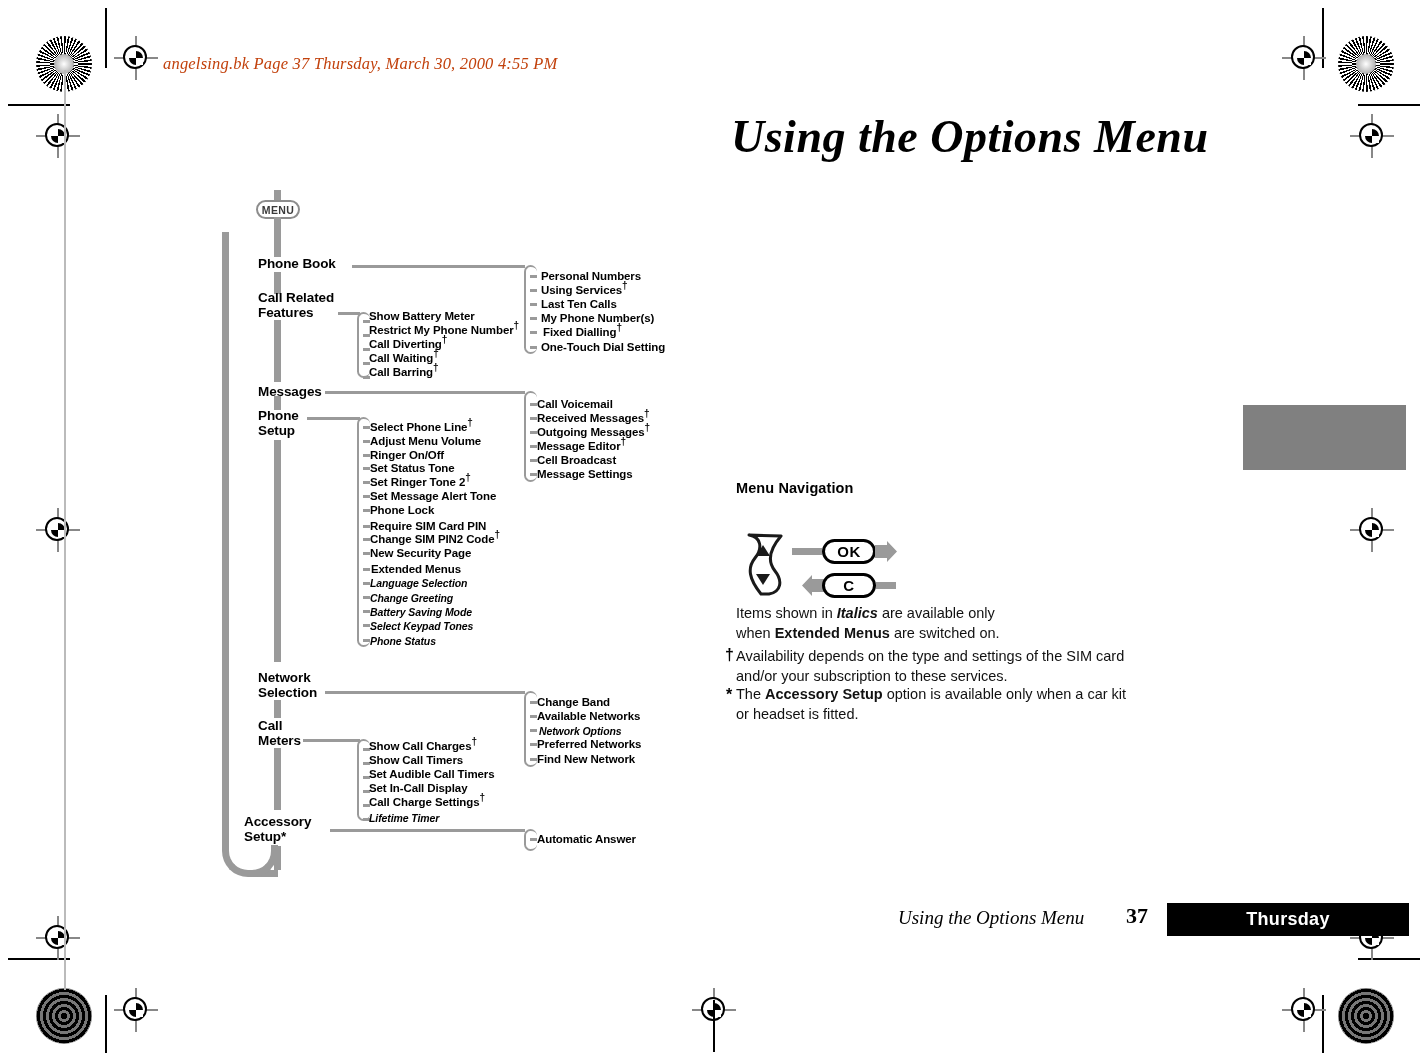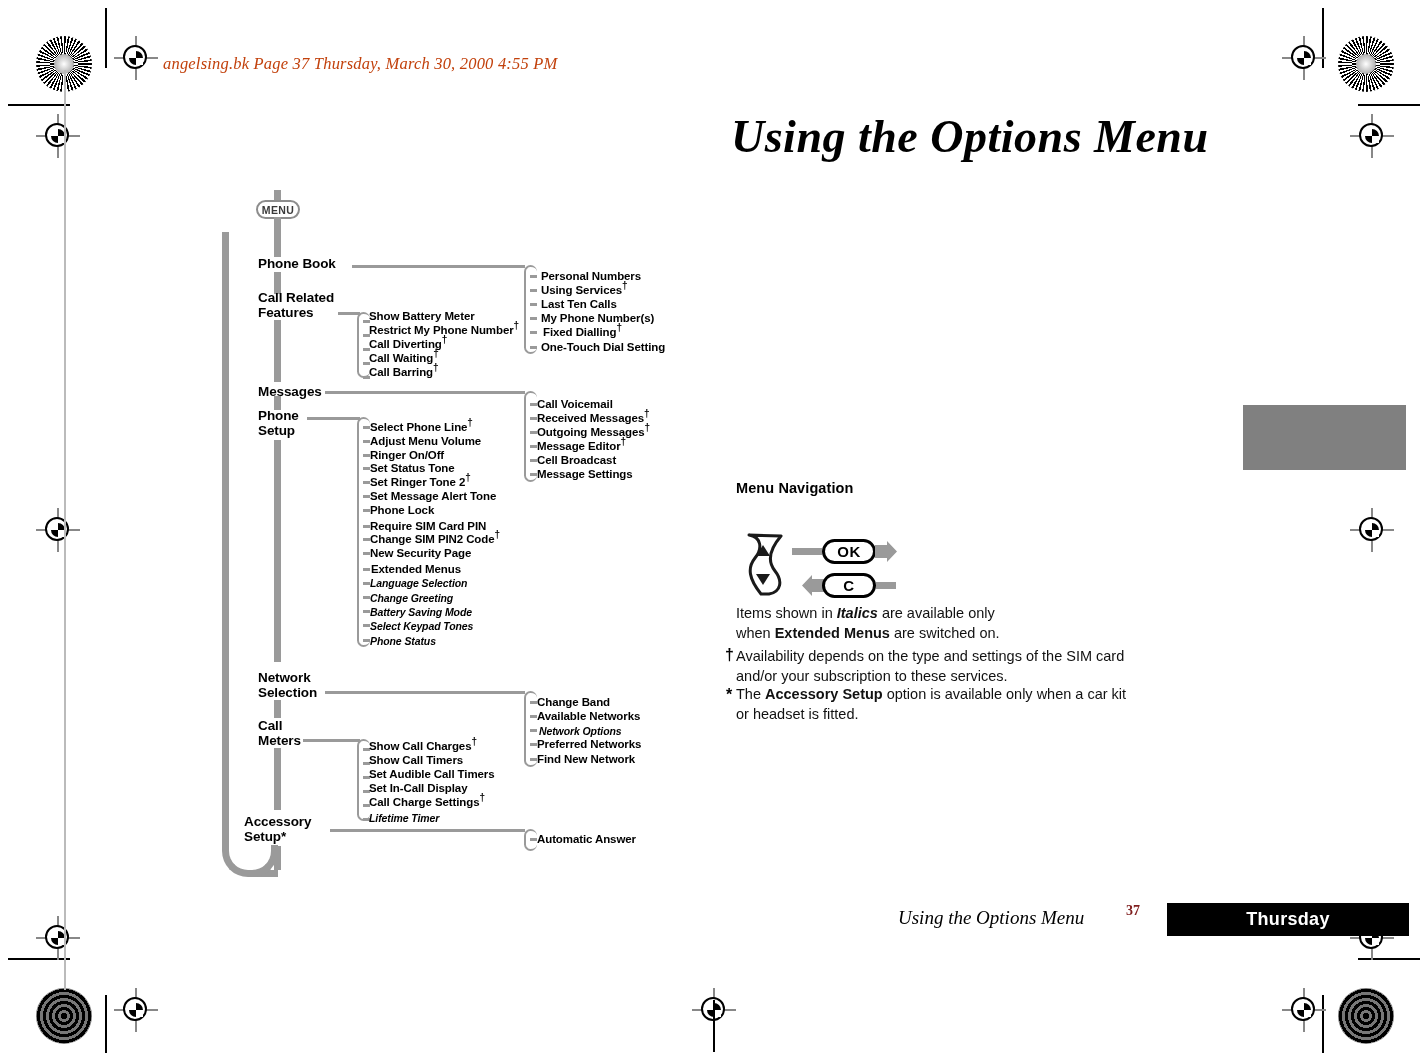--- a/index.html
+++ b/index.html
@@ -139,21 +139,21 @@
   .note i{font-style:italic;font-weight:bold;}
   .marker{position:absolute;font-size:16px;font-weight:bold;color:#000;}
 
   
   .foot-title{
     position:absolute;font-family:"Liberation Serif", serif;font-style:italic;
     font-size:19px;color:#000;white-space:nowrap;
   }
   .foot-page{
     position:absolute;font-family:"Liberation Serif", serif;font-weight:bold;
-    font-size:14px;color:#7f1d1d;
+    font-size:22px;color:#000000;
   }
   .foot-bar{position:absolute;background:#000;display:flex;align-items:center;justify-content:center;}
   .foot-bar span{color:#fff;font-size:18px;font-weight:bold;letter-spacing:.3px;}
 </style>
 </head>
 <body>
 
 <div class="trim abs" style="left:105px;top:8px;width:2px;height:60px;"></div>
 <div class="trim abs" style="left:8px;top:104px;width:62px;height:2px;"></div>
 <div class="starburst inner" style="left:36px;top:36px;"></div>

